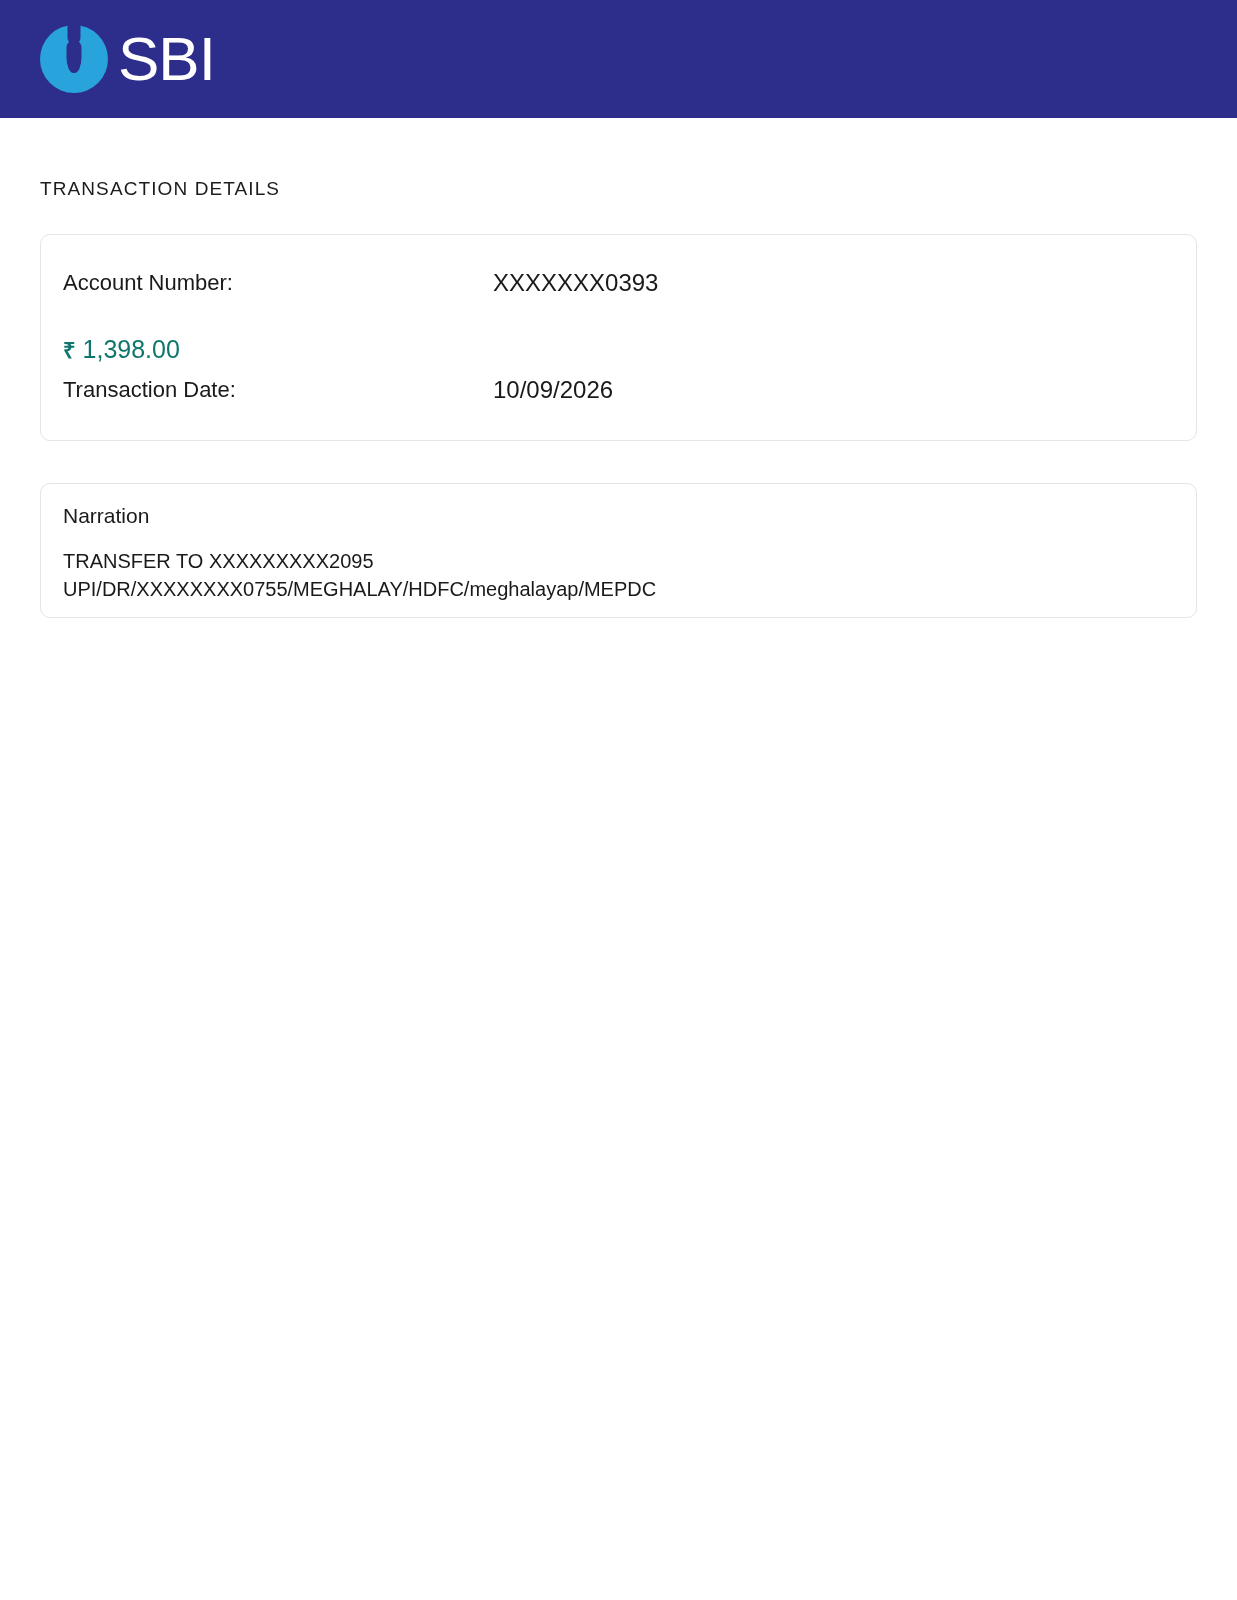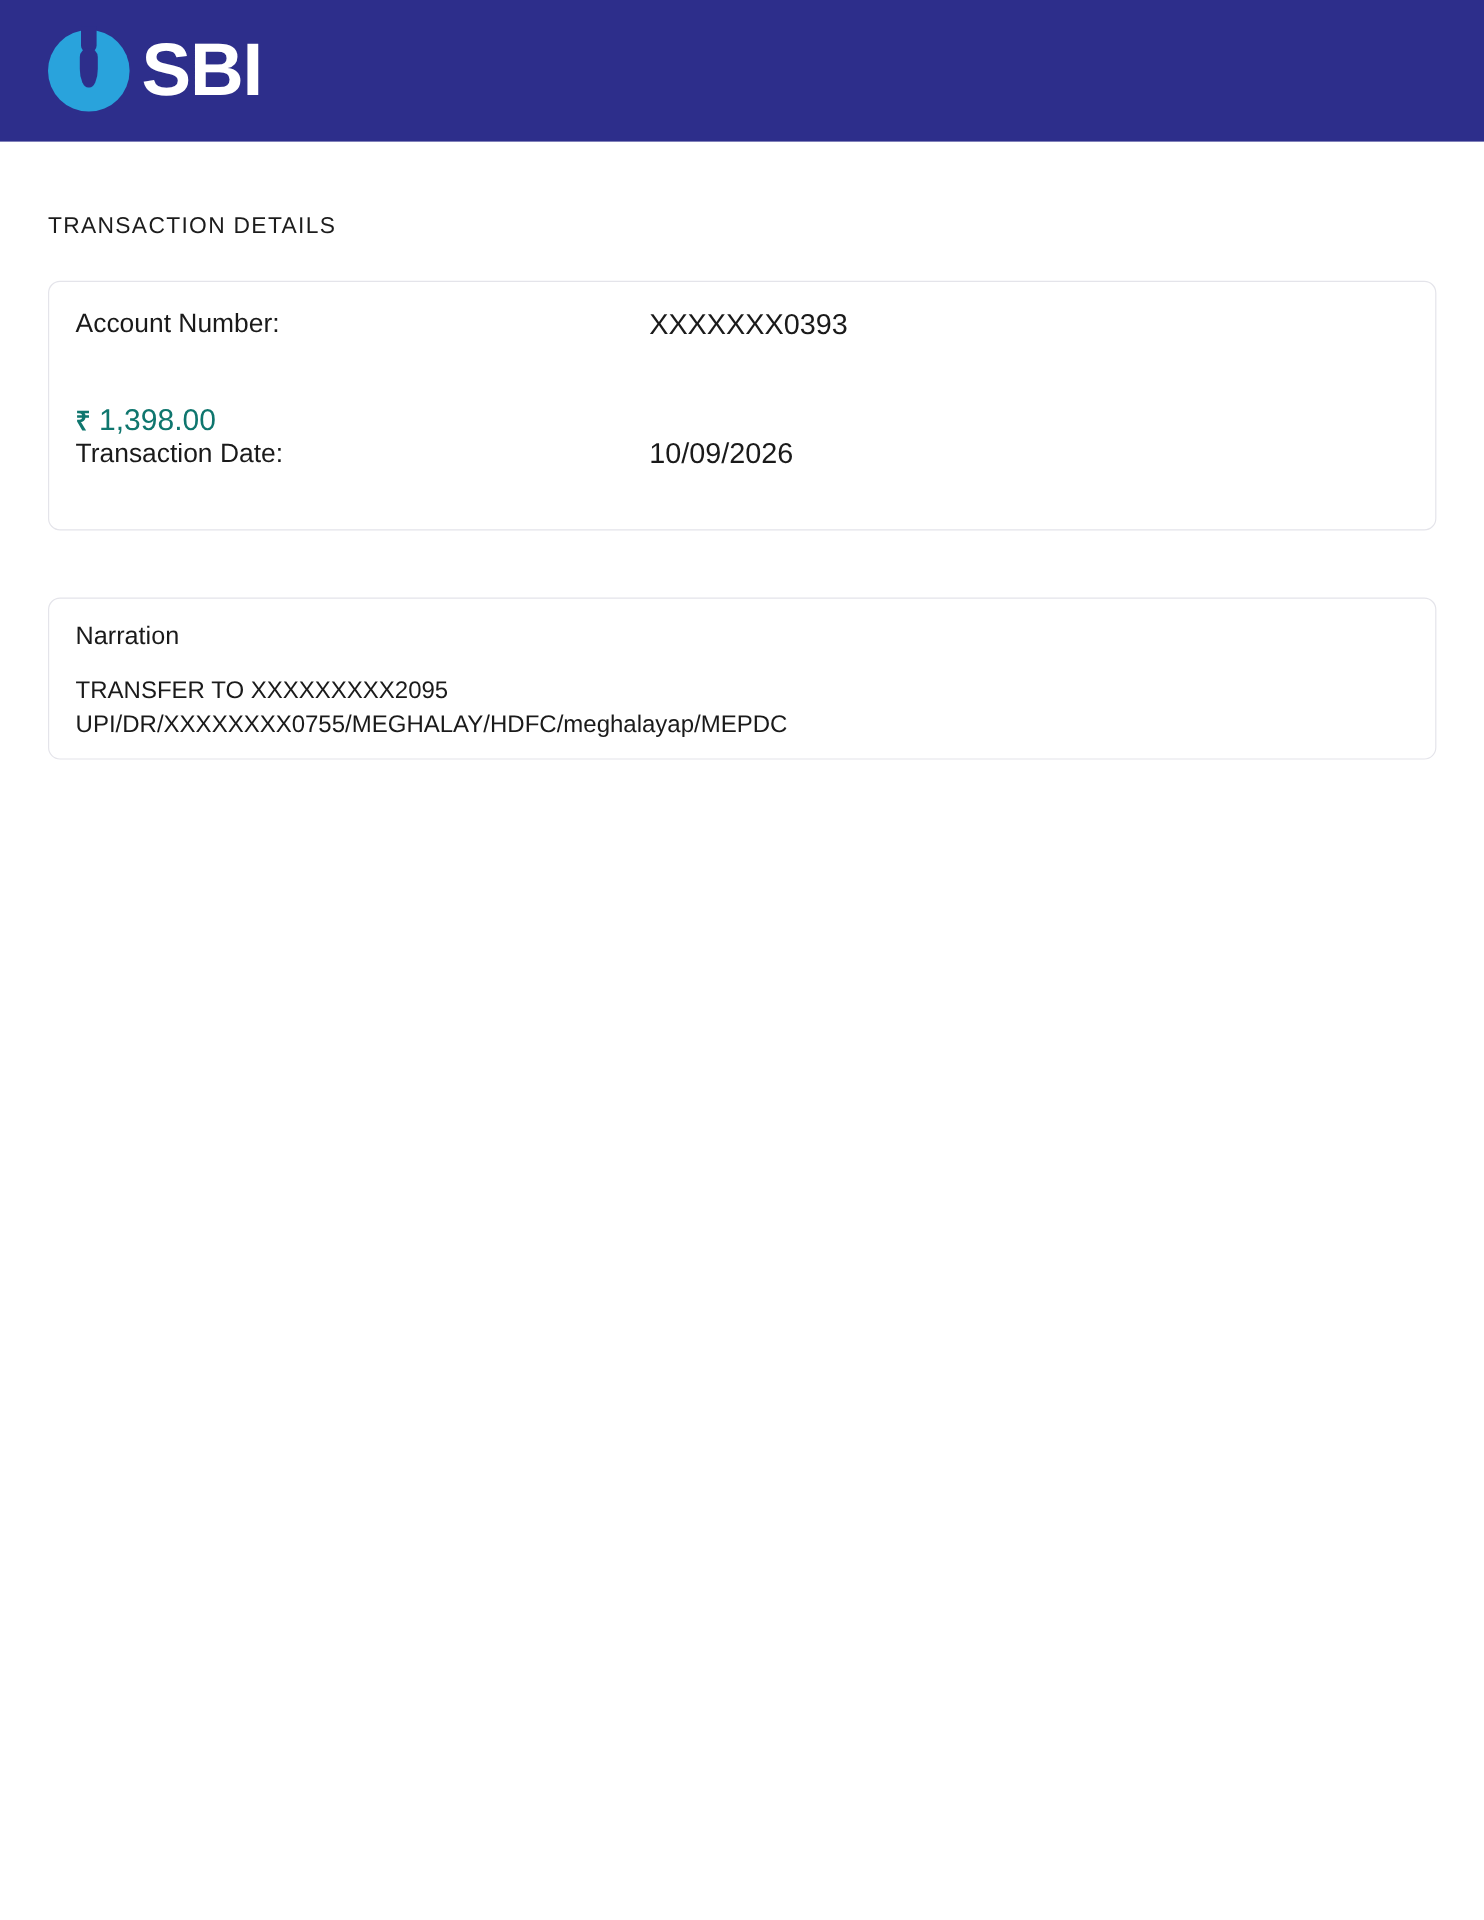--- a/index.html
+++ b/index.html
@@ -58,21 +58,21 @@
     left: 50%;
     transform: translateX(-50%);
     width: 15px;
     height: 33px;
     background: #2d2e8b;
     border-radius: 8px 8px 50% 50%;
   }
   .logo-text {
     color: #ffffff;
     font-size: 62px;
-    font-weight: bold;
+    font-weight: normal;
     letter-spacing: -1px;
     line-height: 1;
     font-family: "Liberation Sans", sans-serif;
   }
 
   
   .page {
     padding: 0 40px;
   }
   .page-title {
@@ -87,23 +87,22 @@
     border: 1px solid #e4e4ea;
     border-radius: 10px;
     background: #ffffff;
   }
 
   .details-card {
     padding: 22px 22px 24px 22px;
   }
   .row {
     display: flex;
-    align-items: flex-start;
+    align-items: center;
     min-height: 52px;
-    gap: 48px;
   }
   .row-label {
     width: 430px;
     flex: 0 0 430px;
     font-size: 22px;
     color: #1a1a1a;
   }
   .row-value {
     font-size: 24px;
     color: #1a1a1a;
@@ -112,21 +111,21 @@
     color: #0f766e;
     font-size: 25px;
     margin-top: 25px;
   }
   .rupee {
     font-weight: bold;
     font-size: 22px;
   }
 
   .narration-card {
-    margin-top: 56px;
+    margin-top: 42px;
     padding: 20px 22px 14px 22px;
   }
   .narration-title {
     font-size: 21px;
     color: #1a1a1a;
     margin-bottom: 20px;
   }
   .narration-body {
     font-size: 20px;
     line-height: 1.38;

